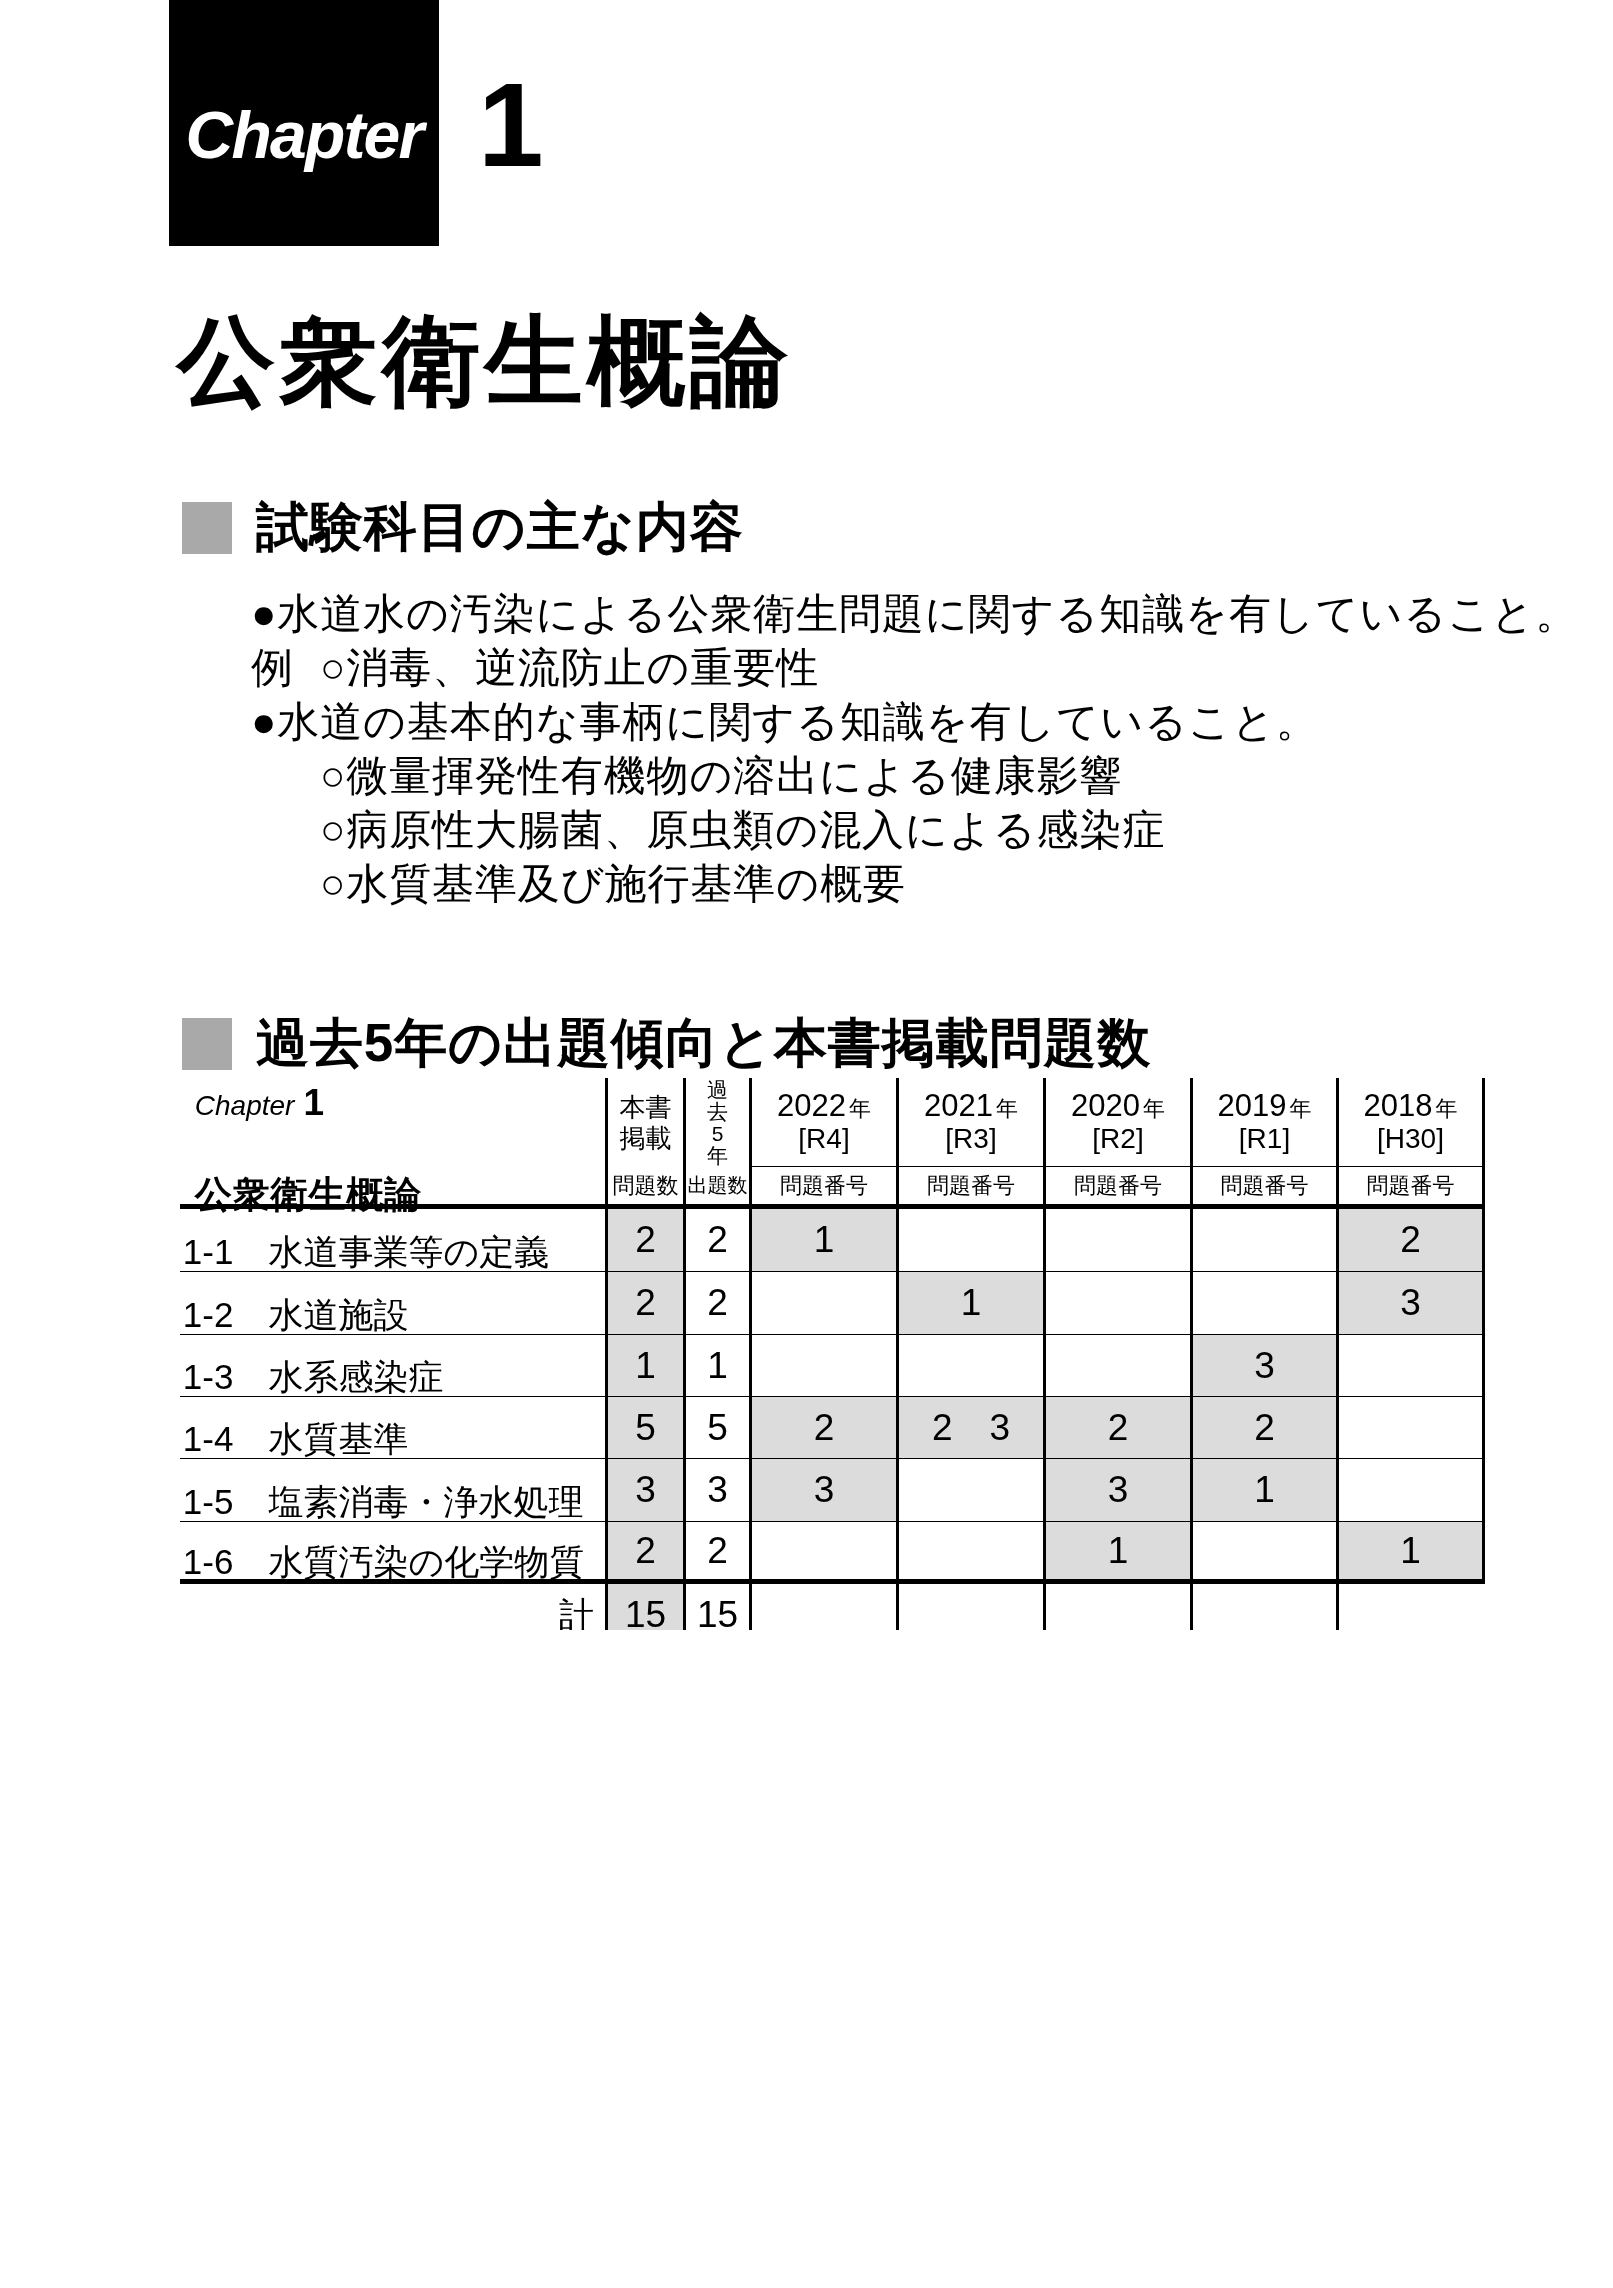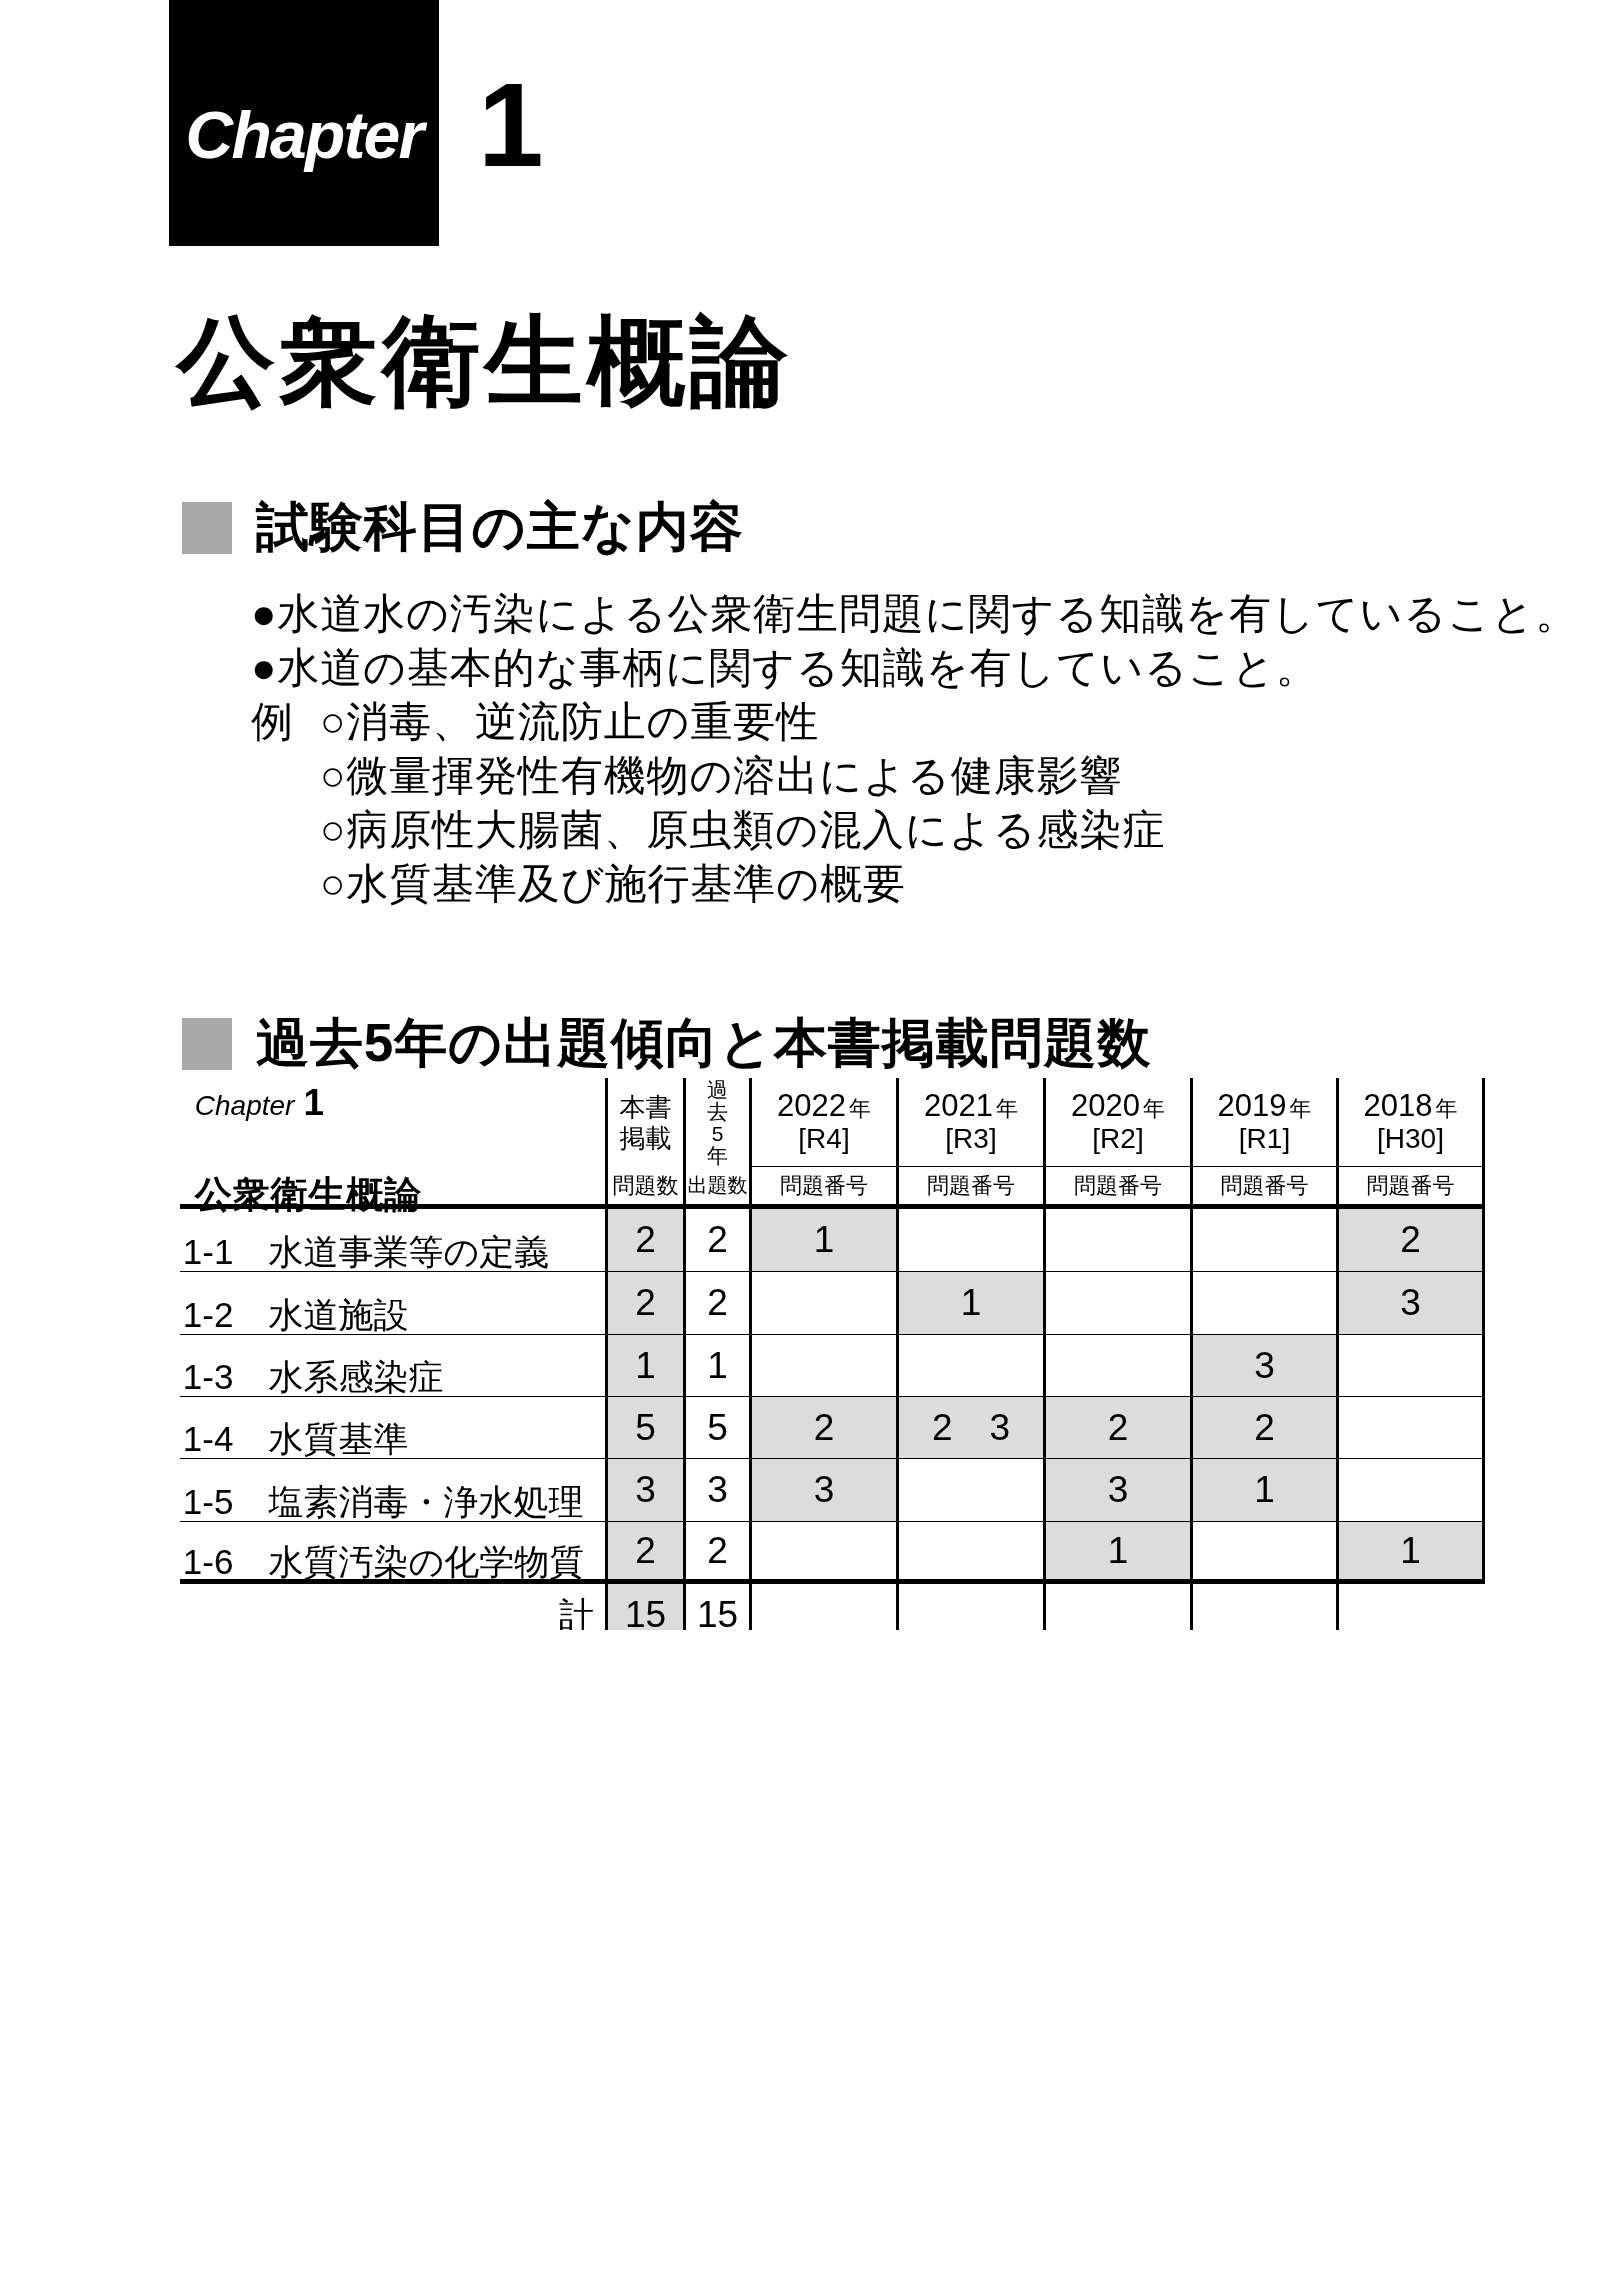--- a/index.html
+++ b/index.html
@@ -102,22 +102,22 @@
 
   <div class="page-title">公衆衛生概論</div>
 
   <div class="sec-head" id="sec1-head">
     <span class="sq"></span>
     <span class="sec-txt">試験科目の主な内容</span>
   </div>
 
   <div class="list">
     <div class="line">●水道水の汚染による公衆衛生問題に関する知識を有していること。</div>
+    <div class="line"><span class="pfx">例</span><span>○消毒、逆流防止の重要性</span></div>
     <div class="line">●水道の基本的な事柄に関する知識を有していること。</div>
-    <div class="line"><span class="pfx">例</span><span>○消毒、逆流防止の重要性</span></div>
     <div class="line indent">○微量揮発性有機物の溶出による健康影響</div>
     <div class="line indent">○病原性大腸菌、原虫類の混入による感染症</div>
     <div class="line indent">○水質基準及び施行基準の概要</div>
   </div>
 
   <div class="sec-head" id="sec2-head">
     <span class="sq"></span>
     <span class="sec-txt">過去5年の出題傾向と本書掲載問題数</span>
   </div>
 

